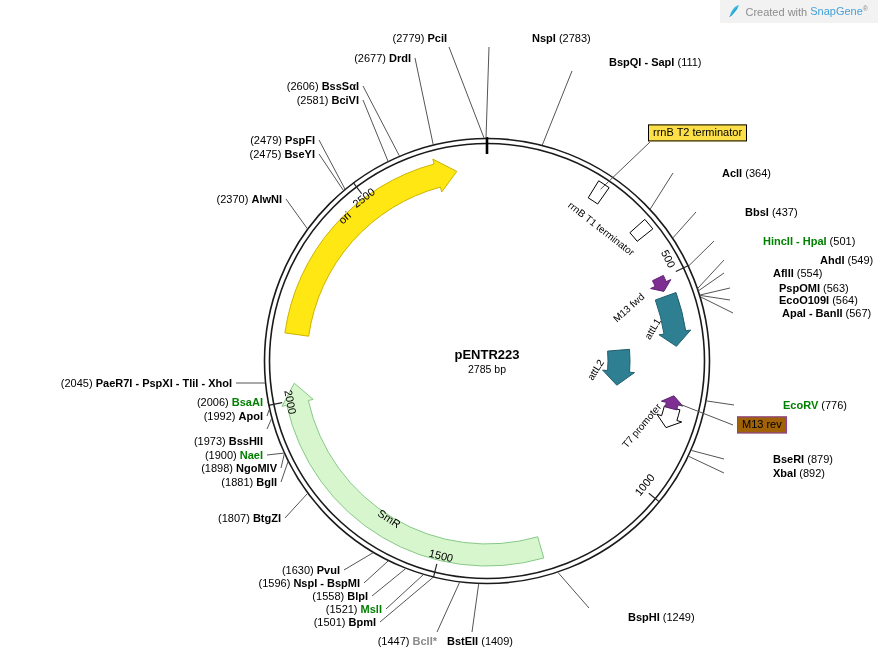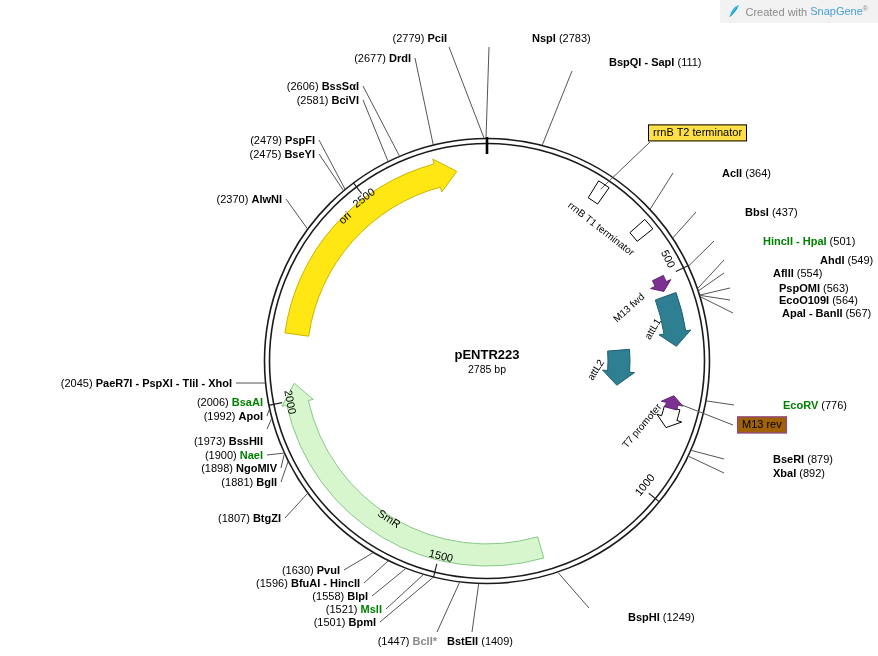--- a/index.html
+++ b/index.html
@@ -95,21 +95,21 @@
       <div class="lbl anchor-start" style="left: 737px; top: 313px;"><span class="b">ApaI - BanII</span><span> (567)</span></div>
       <div class="lbl anchor-start" style="left: 738px; top: 405px;"><span class="b" style="color: rgb(0, 128, 0);">EcoRV</span><span> (776)</span></div>
       <div class="lbl anchor-start" style="left: 728px; top: 459px;"><span class="b">BseRI</span><span> (879)</span></div>
       <div class="lbl anchor-start" style="left: 728px; top: 473px;"><span class="b">XbaI</span><span> (892)</span></div>
       <div class="lbl anchor-start" style="left: 583px; top: 617px;"><span class="b">BspHI</span><span> (1249)</span></div>
       <div class="lbl anchor-mid" style="left: 480px; top: 641px;"><span class="b">BstEII</span><span> (1409)</span></div>
       <div class="lbl anchor-end" style="left: 437px; top: 641px;"><span>(1447) </span><span class="b" style="color: rgb(138, 138, 138);">BclI*</span></div>
       <div class="lbl anchor-end" style="left: 376px; top: 622px;"><span>(1501) </span><span class="b">BpmI</span></div>
       <div class="lbl anchor-end" style="left: 382px; top: 609px;"><span>(1521) </span><span class="b" style="color: rgb(0, 128, 0);">MslI</span></div>
       <div class="lbl anchor-end" style="left: 368px; top: 596px;"><span>(1558) </span><span class="b">BlpI</span></div>
-      <div class="lbl anchor-end" style="left: 360px; top: 583px;"><span>(1596) </span><span class="b">BfuAI - HincII</span></div>
+      <div class="lbl anchor-end" style="left: 360px; top: 583px;"><span>(1596) </span><span class="b">NspI - BspMI</span></div>
       <div class="lbl anchor-end" style="left: 340px; top: 570px;"><span>(1630) </span><span class="b">PvuI</span></div>
       <div class="lbl anchor-end" style="left: 281px; top: 518px;"><span>(1807) </span><span class="b">BtgZI</span></div>
       <div class="lbl anchor-end" style="left: 277px; top: 482px;"><span>(1881) </span><span class="b">BglI</span></div>
       <div class="lbl anchor-end" style="left: 277px; top: 468px;"><span>(1898) </span><span class="b">NgoMIV</span></div>
       <div class="lbl anchor-end" style="left: 263px; top: 455px;"><span>(1900) </span><span class="b" style="color: rgb(0, 128, 0);">NaeI</span></div>
       <div class="lbl anchor-end" style="left: 263px; top: 429px; margin-top: 12px;"><span>(1973) </span><span class="b">BssHII</span></div>
       <div class="lbl anchor-end" style="left: 263px; top: 416px;"><span>(1992) </span><span class="b">ApoI</span></div>
       <div class="lbl anchor-end" style="left: 263px; top: 402px;"><span>(2006) </span><span class="b" style="color: rgb(0, 128, 0);">BsaAI</span></div>
       <div class="lbl anchor-end" style="left: 232px; top: 383px;"><span>(2045) </span><span class="b">PaeR7I - PspXI - TliI - XhoI</span></div>
       <div class="lbl anchor-end" style="left: 282px; top: 199px;"><span>(2370) </span><span class="b">AlwNI</span></div>

